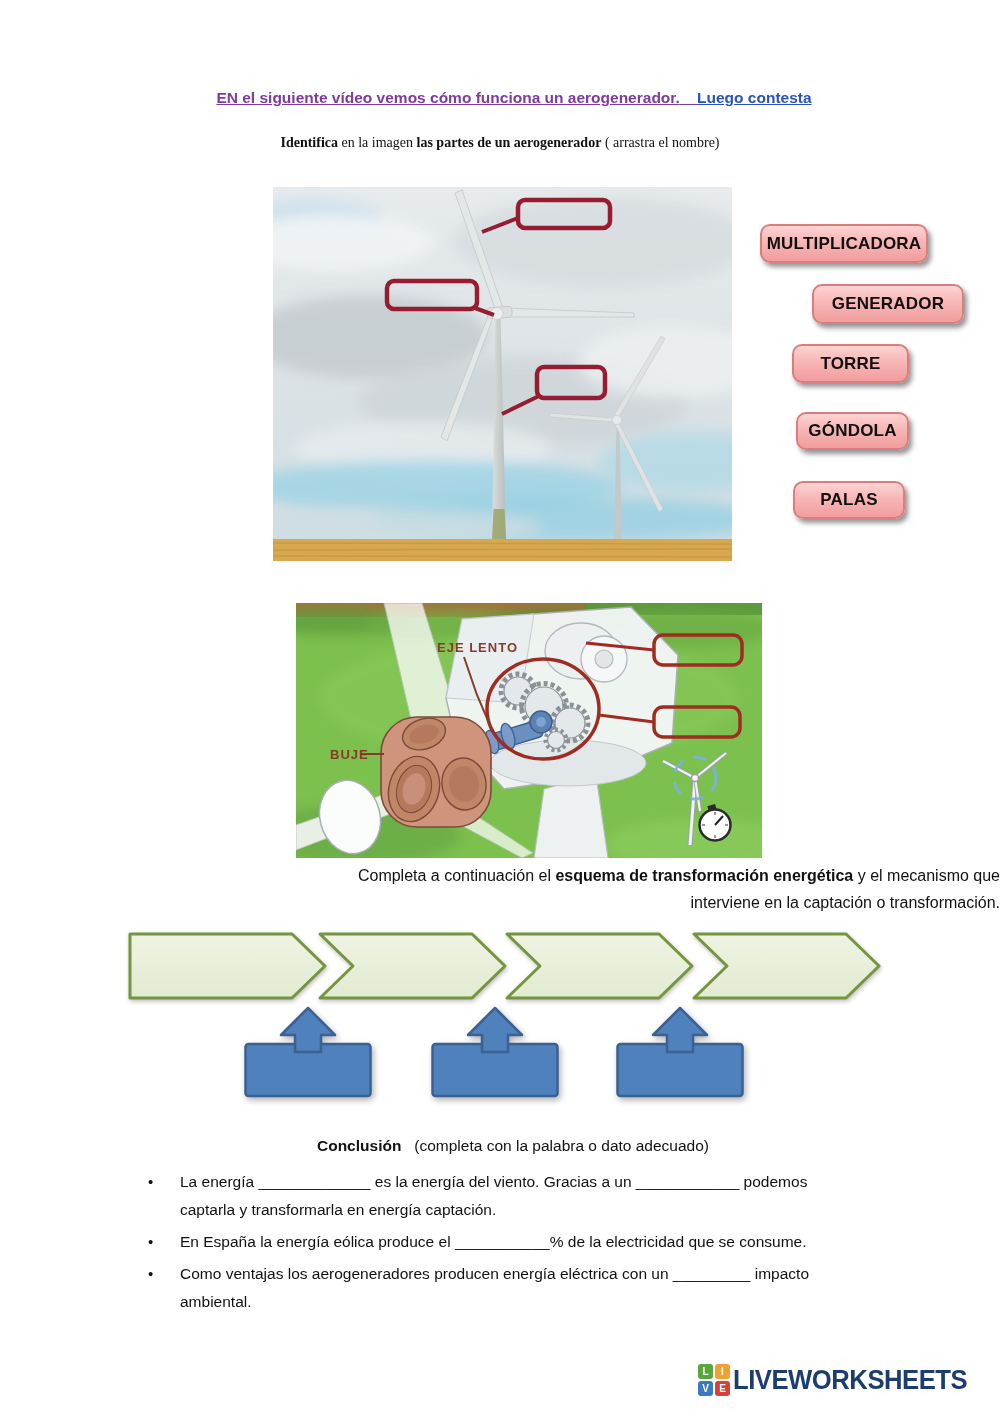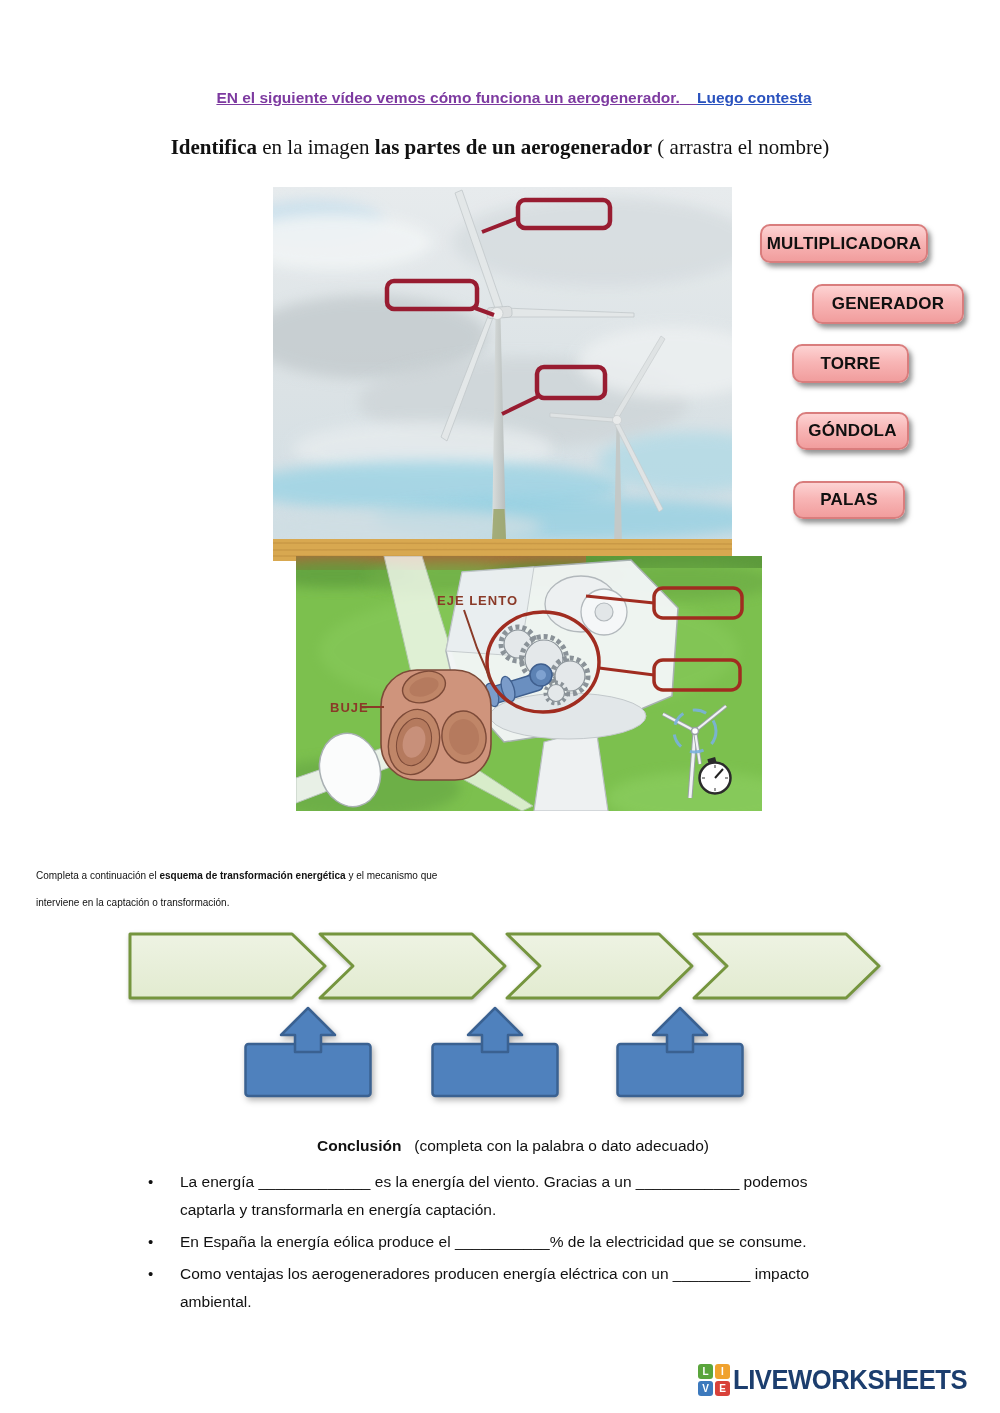--- a/index.html
+++ b/index.html
@@ -8,44 +8,44 @@
     position:relative; width:1000px; height:1413px; margin:0 auto;
     background:#ffffff; overflow:hidden;
     font-family:"Liberation Sans", sans-serif; color:#1a1a1a;
   }
   
   .video-link-line { position:absolute; top:89px; left:0; width:100%; text-align:center; font-size:15.5px; font-weight:600;padding-left:28px; }
   .link-main { color:#7d3aa0; text-decoration:underline; cursor:pointer; }
   .link-gap  { color:#7d3aa0; text-decoration:underline; white-space:pre; }
   .link-secondary { color:#2a52be; text-decoration:underline; cursor:pointer; }
   .instruction-line { position:absolute; top:135px; left:0; width:100%; text-align:center;
-    font-family:"Liberation Serif", serif; font-size:21px; color:#111; }
+    font-family:"Liberation Serif", serif; font-size:14px; color:#111; }
   .instruction-line b { font-weight:700; }
   
   .photo-wrap { position:absolute; left:273px; top:187px; width:459px; height:374px; }
   .photo-credit { position:absolute; left:273px; top:557px; width:430px; text-align:right;
     font-size:12px; color:#6a6a6a; letter-spacing:.3px; }
   
   .drag-btn {
     position:absolute; display:flex; align-items:center; justify-content:center;
     background:linear-gradient(180deg,#fdd3d3 0%,#f8b6b6 45%,#f19d9d 100%);
     border:2px solid #d97d7d; border-radius:10px;
     box-shadow:3px 4px 5px rgba(60,60,60,.55);
     font-size:17px; font-weight:700; color:#101010; letter-spacing:.2px; cursor:grab;
   }
   .btn-multiplicadora { left:760px; top:224px; width:168px; height:39px; }
   .btn-generador     { left:772px; top:284px; width:152px; height:40px;margin-left:40px; }
   .btn-torre         { left:792px; top:344px; width:117px; height:39px; }
   .btn-gondola       { left:796px; top:412px; width:113px; height:38px; }
   .btn-palas         { left:793px; top:481px; width:112px; height:38px; }
   
-  .diagram-wrap { position:absolute; left:272px; top:556px; width:466px; height:255px;padding-left:24px; }
-  
-  .scheme-text { position:absolute; top:862px; left:0; width:100%; text-align:left;
-    font-size:10px; line-height:27px; color:#111;padding-left:36px; }
+  .diagram-wrap { position:absolute; left:272px; top:603px; width:466px; height:255px;padding-left:24px; }
+  
+  .scheme-text { position:absolute; top:862px; left:0; width:100%; text-align:right;
+    font-size:16px; line-height:27px; color:#111;padding-left:36px; }
   .chevron-row { position:absolute; left:123px; top:931px; }
   .chevron-row svg { filter:drop-shadow(1px 2px 2px rgba(0,0,0,.25)); }
   .mech-box { position:absolute; top:1004px; }
   .mech-box svg { filter:drop-shadow(2px 3px 3px rgba(0,0,0,.3)); }
   .mech-1 { left:243px; } .mech-2 { left:430px; } .mech-3 { left:615px; }
   
   .conclusion-head { position:absolute; top:1137px; left:0; width:100%; text-align:center; font-size:15.5px; color:#111;margin-left:13px; }
   .conclusion-head b { font-weight:700; }
   .bullet-list { position:absolute; left:148px; top:1168px; width:718px; font-size:15.5px; line-height:28px; color:#111; }
   .bullet-item { display:flex; margin-bottom:4px; }

